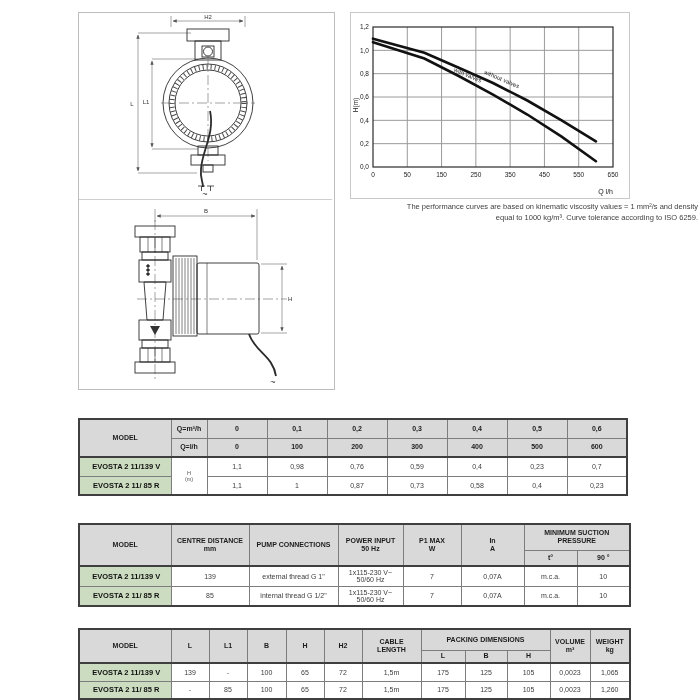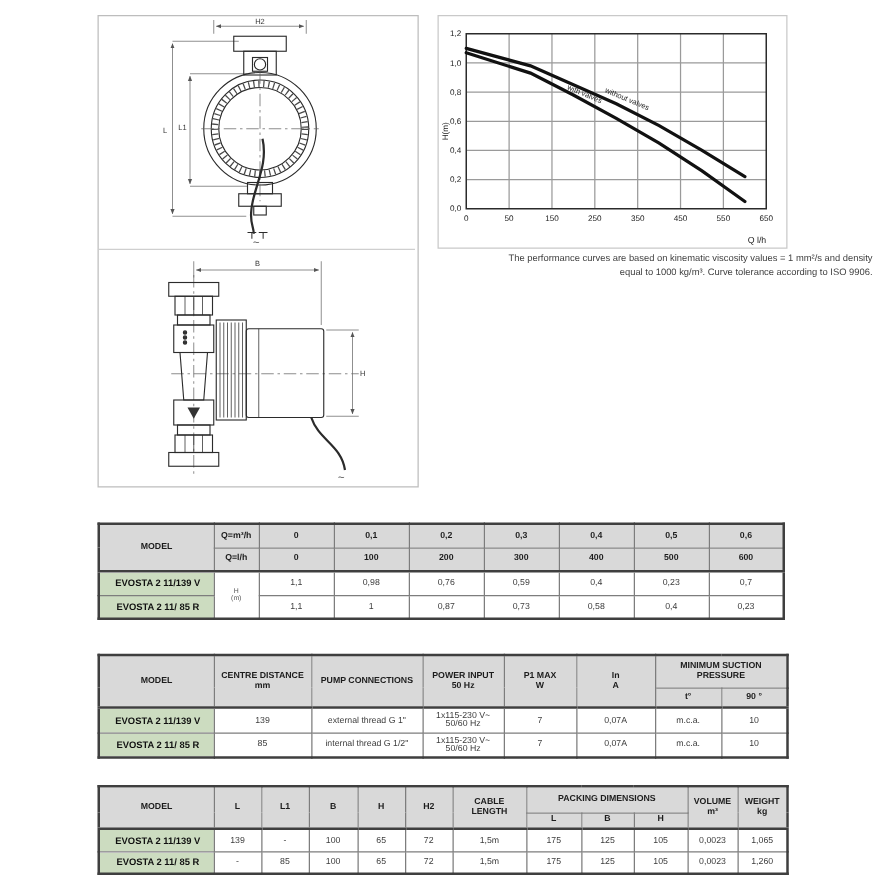--- a/index.html
+++ b/index.html
@@ -161,21 +161,21 @@
         </g>
       <g id="chart-labels">
         <text transform="translate(7,92) rotate(-90)" text-anchor="middle" font-size="6.5" fill="#222">H(m)</text>
         <text x="262" y="181" text-anchor="end" font-size="7" fill="#222">Q l/h</text>
         <text transform="translate(150,68) rotate(23)" text-anchor="middle" font-size="6" fill="#222">without valves</text>
         <text transform="translate(116,64) rotate(23)" text-anchor="middle" font-size="6" fill="#222">with valves</text>
       </g>
     </svg>
   </div>
 
-  <div class="abs" id="note">The performance curves are based on kinematic viscosity values = 1 mm²/s and density equal to 1000 kg/m³. Curve tolerance according to ISO 9906.</div>
+  <div class="abs" id="note">The performance curves are based on kinematic viscosity values = 1 mm²/s and density equal to 1000 kg/m³. Curve tolerance according to ISO 6259.</div>
 
   <table class="spec" id="t1">
     <colgroup>
         <col style="width:92px">
         <col style="width:36px">
         <col style="width:60px">
         <col style="width:60px">
         <col style="width:60px">
         <col style="width:60px">
         <col style="width:60px">

